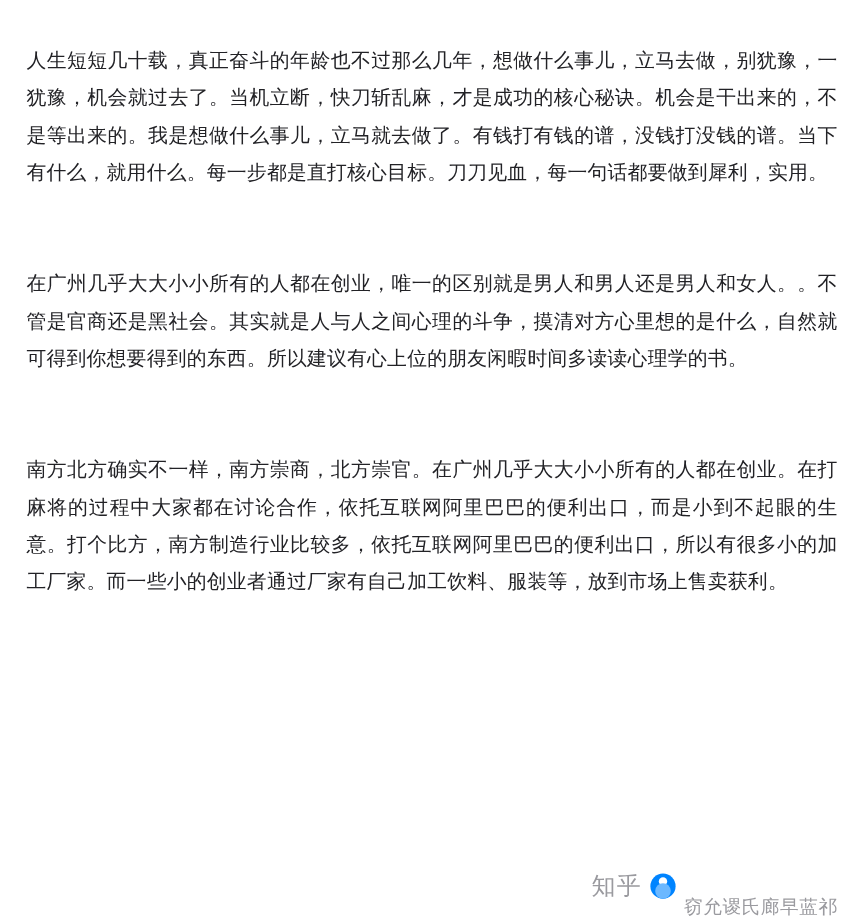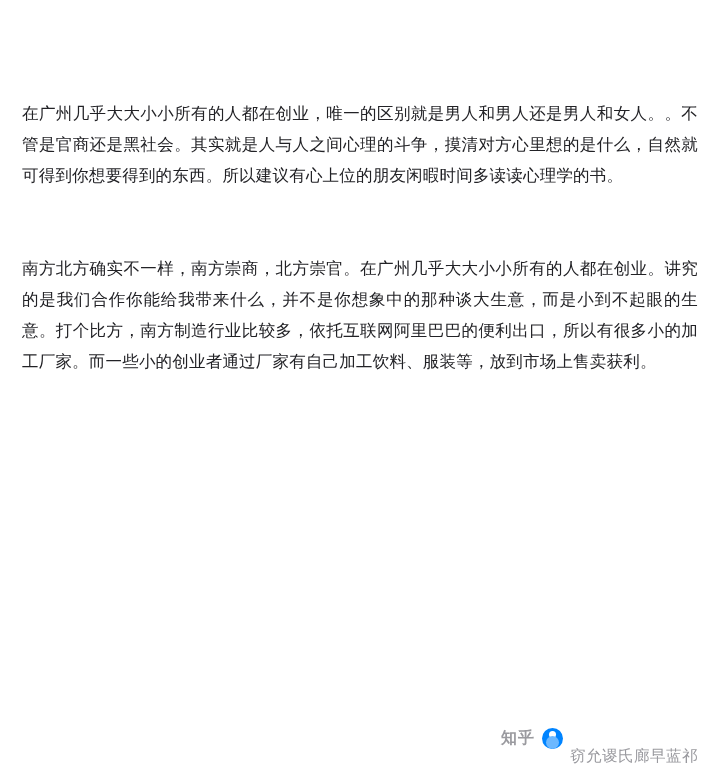--- a/index.html
+++ b/index.html
@@ -46,25 +46,24 @@
     justify-content: flex-end;
     padding-right: 22px;
     box-sizing: border-box;
   }
   .footer-inner {
     display: flex;
     align-items: center;
     gap: 7px;
   }
   .zhihu-logo {
-    font-size: 16px;
+    font-size: 20px;
     color: #9a9a9f;
     font-family: "Liberation Serif", "DejaVu Serif", serif;
     letter-spacing: 1px;
-    font-weight: bold;
   }
   .avatar {
     width: 21px;
     height: 21px;
     border-radius: 50%;
     background: #0084ff;
     display: inline-block;
     position: relative;
     overflow: hidden;
   }
@@ -93,28 +92,29 @@
     color: #9a9a9f;
     letter-spacing: 0.5px;
     margin-top: 36px;
   }
 </style>
 </head>
 <body>
 
 <div class="page">
 
+  <p class="para">人生短短几十载，真正奋斗的年龄也不过那么几年，想做什么事儿，立马去做，别犹豫，一犹豫，机会就过去了。当机立断，快刀斩乱麻，才是成功的核心秘诀。机会是干出来的，不是等出来的。我是想做什么事儿，立马就去做了。有钱打有钱的谱，没钱打没钱的谱。当下有什么，就用什么。每一步都是直打核心目标。刀刀见血，每一句话都要做到犀利，实用。</p>
 
   <div class="gap-large"></div>
 
   <p class="para">在广州几乎大大小小所有的人都在创业，唯一的区别就是男人和男人还是男人和女人。。不管是官商还是黑社会。其实就是人与人之间心理的斗争，摸清对方心里想的是什么，自然就可得到你想要得到的东西。所以建议有心上位的朋友闲暇时间多读读心理学的书。</p>
 
   <div class="gap-medium"></div>
 
-  <p class="para">南方北方确实不一样，南方崇商，北方崇官。在广州几乎大大小小所有的人都在创业。讲究的是我们合作你能给我带来什么，并不是你想象中的那种谈大生意，而是小到不起眼的生意。打个比方，南方制造行业比较多，依托互联网阿里巴巴的便利出口，所以有很多小的加工厂家。而一些小的创业者通过厂家有自己加工饮料、服装等，放到市场上售卖获利。</p>
+  <p class="para">南方北方确实不一样，南方崇商，北方崇官。在广州几乎大大小小所有的人都在创业。在打麻将的过程中大家都在讨论合作，依托互联网阿里巴巴的便利出口，而是小到不起眼的生意。打个比方，南方制造行业比较多，依托互联网阿里巴巴的便利出口，所以有很多小的加工厂家。而一些小的创业者通过厂家有自己加工饮料、服装等，放到市场上售卖获利。</p>
 
   <div class="gap-small"></div>
 
 
   <div class="footer">
     <div class="footer-inner">
       <span class="zhihu-logo">知乎</span>
       <span class="avatar"></span>
       <span class="username">窃允谡氏廊早蓝祁</span>
     </div>

